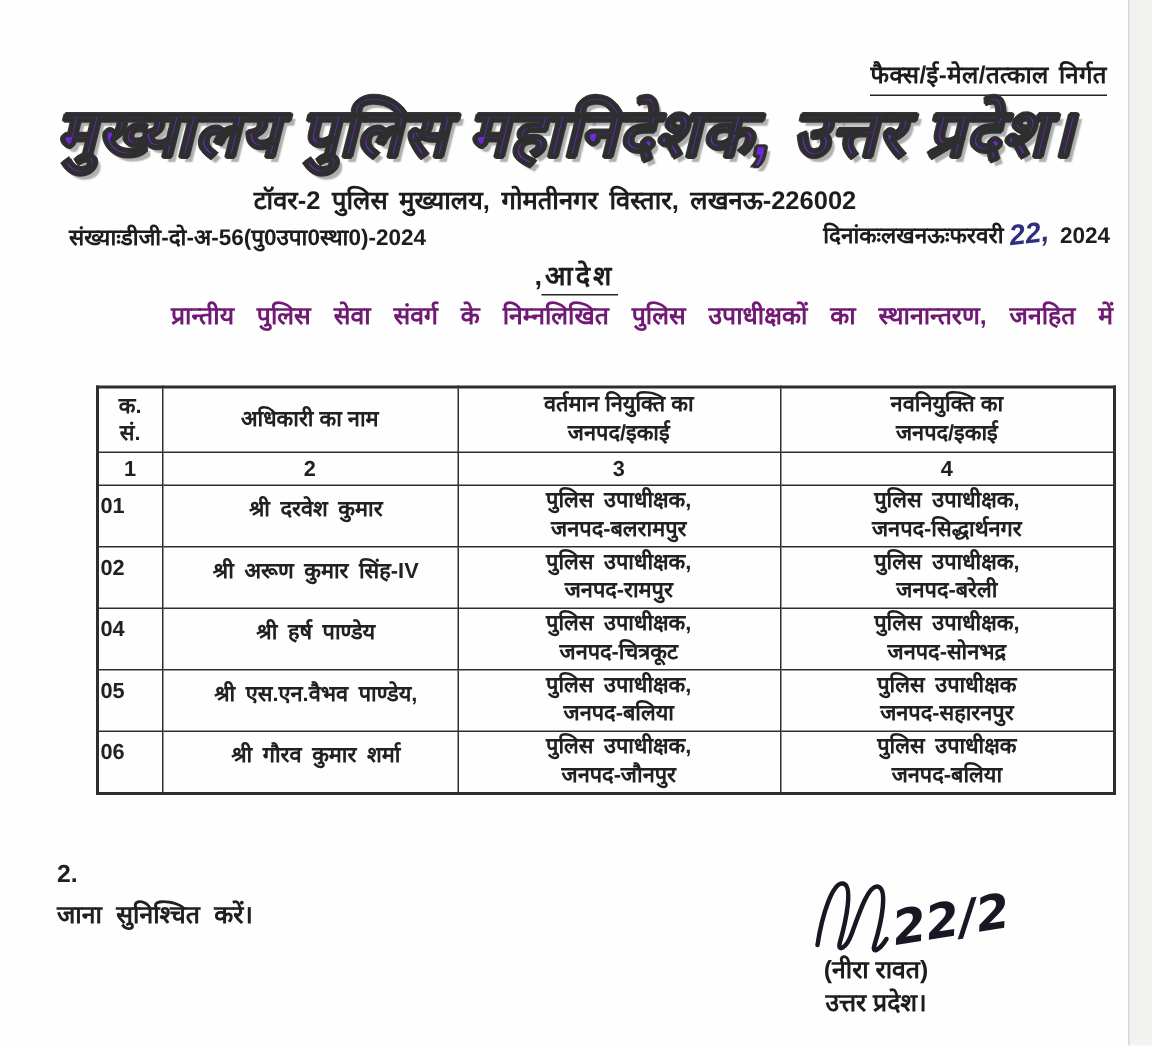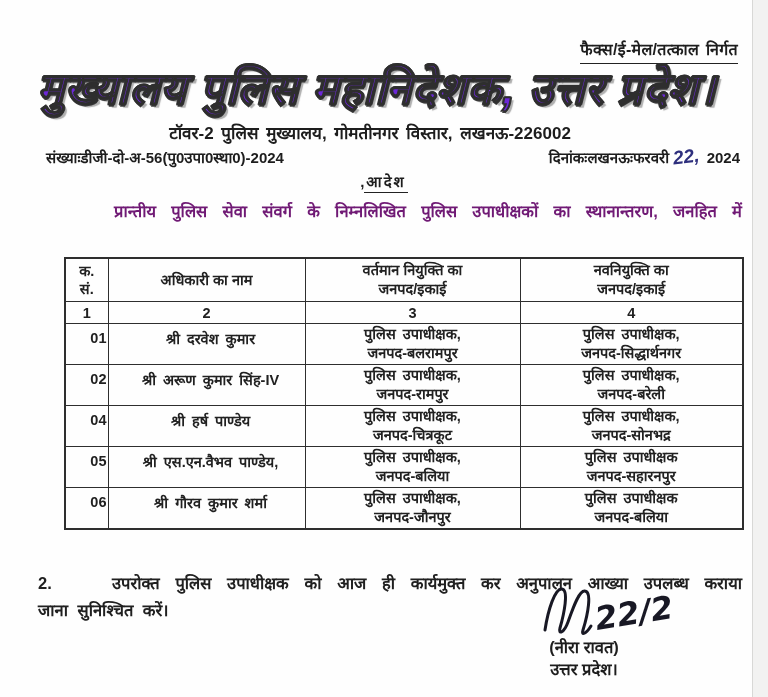--- a/index.html
+++ b/index.html
@@ -32,37 +32,37 @@
     font-size:17px;font-weight:700;word-spacing:3px;}
 
   .refline{position:absolute;top:146px;left:46px;right:28px;
     display:flex;justify-content:space-between;align-items:center;
     font-size:15px;font-weight:700;}
   .date-wrap{white-space:nowrap;}
   .hand-day{display:inline-block;transform:rotate(-7deg);
     font-size:19px;font-style:italic;font-weight:700;color:#2e2f7d;margin:0 3px 0 4px;}
 
   .order-heading{position:absolute;top:171px;left:0;width:768px;text-align:center;
-    font-size:15px;font-weight:700;}
+    font-size:18px;font-weight:700;}
   .order-heading .uline{border-bottom:1.6px solid #222;padding:0 2px 2px 2px;letter-spacing:2px;}
 
   .para1{position:absolute;top:198px;left:38px;right:26px;
     font-size:16.5px;font-weight:600;line-height:26px;color:#701a75;}
   .p1-l1{text-align:justify;text-align-last:justify;padding-left:76px;word-spacing:4px;}
   .p1-l2{word-spacing:5px;}
 
   
   table.transfer{position:absolute;top:257px;left:64px;width:678px;
     border-collapse:collapse;table-layout:fixed;
     font-size:14.5px;font-weight:700;color:#212121;}
   table.transfer,td,th{border:1.5px solid #2e2e2e;}
   table.transfer{border-width:2px;}
   th{font-weight:700;padding:2px 2px;line-height:19px;vertical-align:middle;}
   .num-row td{height:21px;text-align:center;line-height:18px;padding:0;}
-  .c-sn{width:43px;text-align:right;vertical-align:top;padding-top:6px;}
+  .c-sn{width:43px;text-align:left;vertical-align:top;padding-top:6px;}
   .c-name{width:197px;text-align:center;vertical-align:top;padding:4px 4px 0 12px;word-spacing:3px;}
   .c-post{text-align:center;vertical-align:middle;line-height:19px;padding:1px 13px;word-spacing:3px;}
   tbody.data-rows tr{height:40px;}
   th.h-sn{line-height:18px;}
 
   .para2{position:absolute;top:570px;left:38px;right:26px;
     font-size:16.5px;font-weight:600;line-height:27px;color:#202020;}
   .p2-l1{display:flex;}
   .p2-num{width:74px;flex:none;}
   .p2-text{flex:1;text-align:justify;text-align-last:justify;word-spacing:4px;}
@@ -193,21 +193,20 @@
             <div>पुलिस उपाधीक्षक</div>
             <div>जनपद-बलिया</div>
           </td>
         </tr>
       </tbody>
   </table>
 
   <div class="para2">
     <div class="p2-l1">
       <span class="p2-num">2.</span>
-      <span class="p2-text">उपरोक्त पुलिस उपाधीक्षक को आज ही कार्यमुक्त कर अनुपालन आख्या उपलब्ध कराया</span>
     </div>
     <div class="p2-l2">जाना सुनिश्चित करें।</div>
   </div>
 
   <div class="sig-block">
     <svg class="scribble" width="185" height="58" viewBox="0 0 185 58">
       <path d="M6,50 C9,30 16,8 23,9 C30,10 25,34 21,48 C19,55 25,53 29,42 C34,28 40,10 46,11 C53,12 49,34 44,50 C42,56 47,54 52,46" fill="none" stroke="#181824" stroke-width="3" stroke-linecap="round"></path>
       <text x="58" y="50" font-size="32" font-style="italic" font-weight="bold" font-family="DejaVu Sans, sans-serif" fill="#181824" transform="rotate(-9 58 50)">22/2</text>
     </svg>
     <div class="sig-name">(नीरा रावत)</div>

